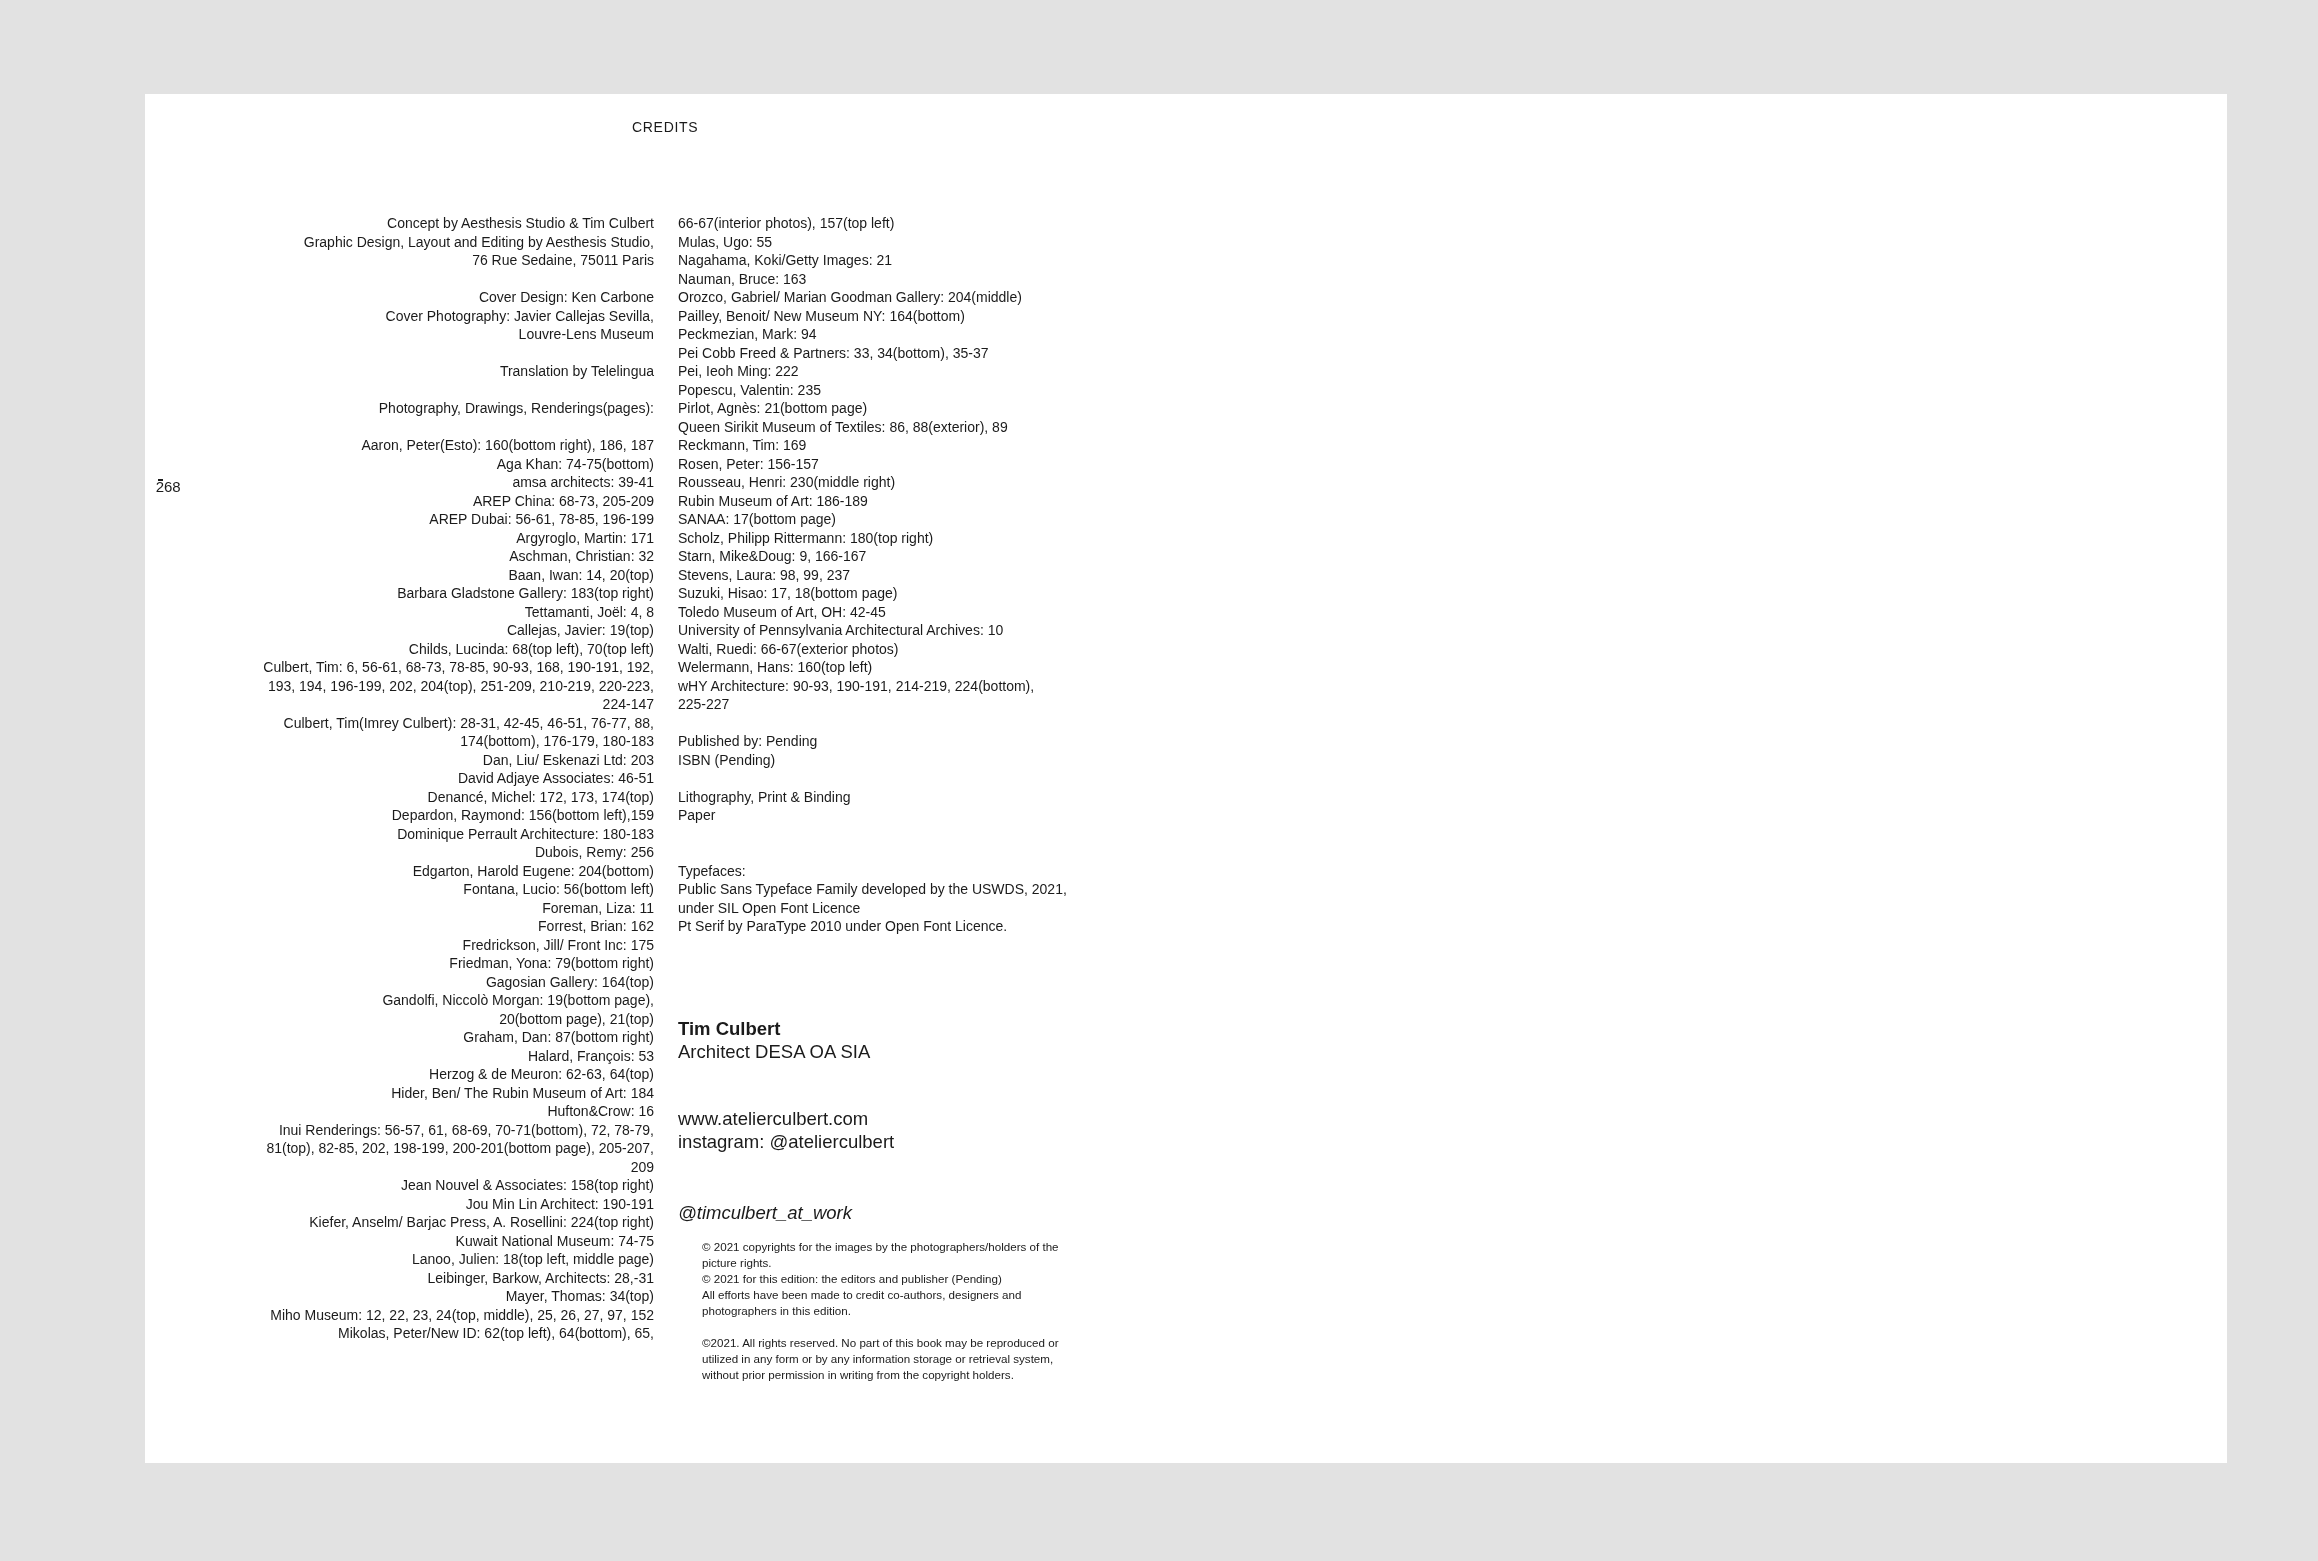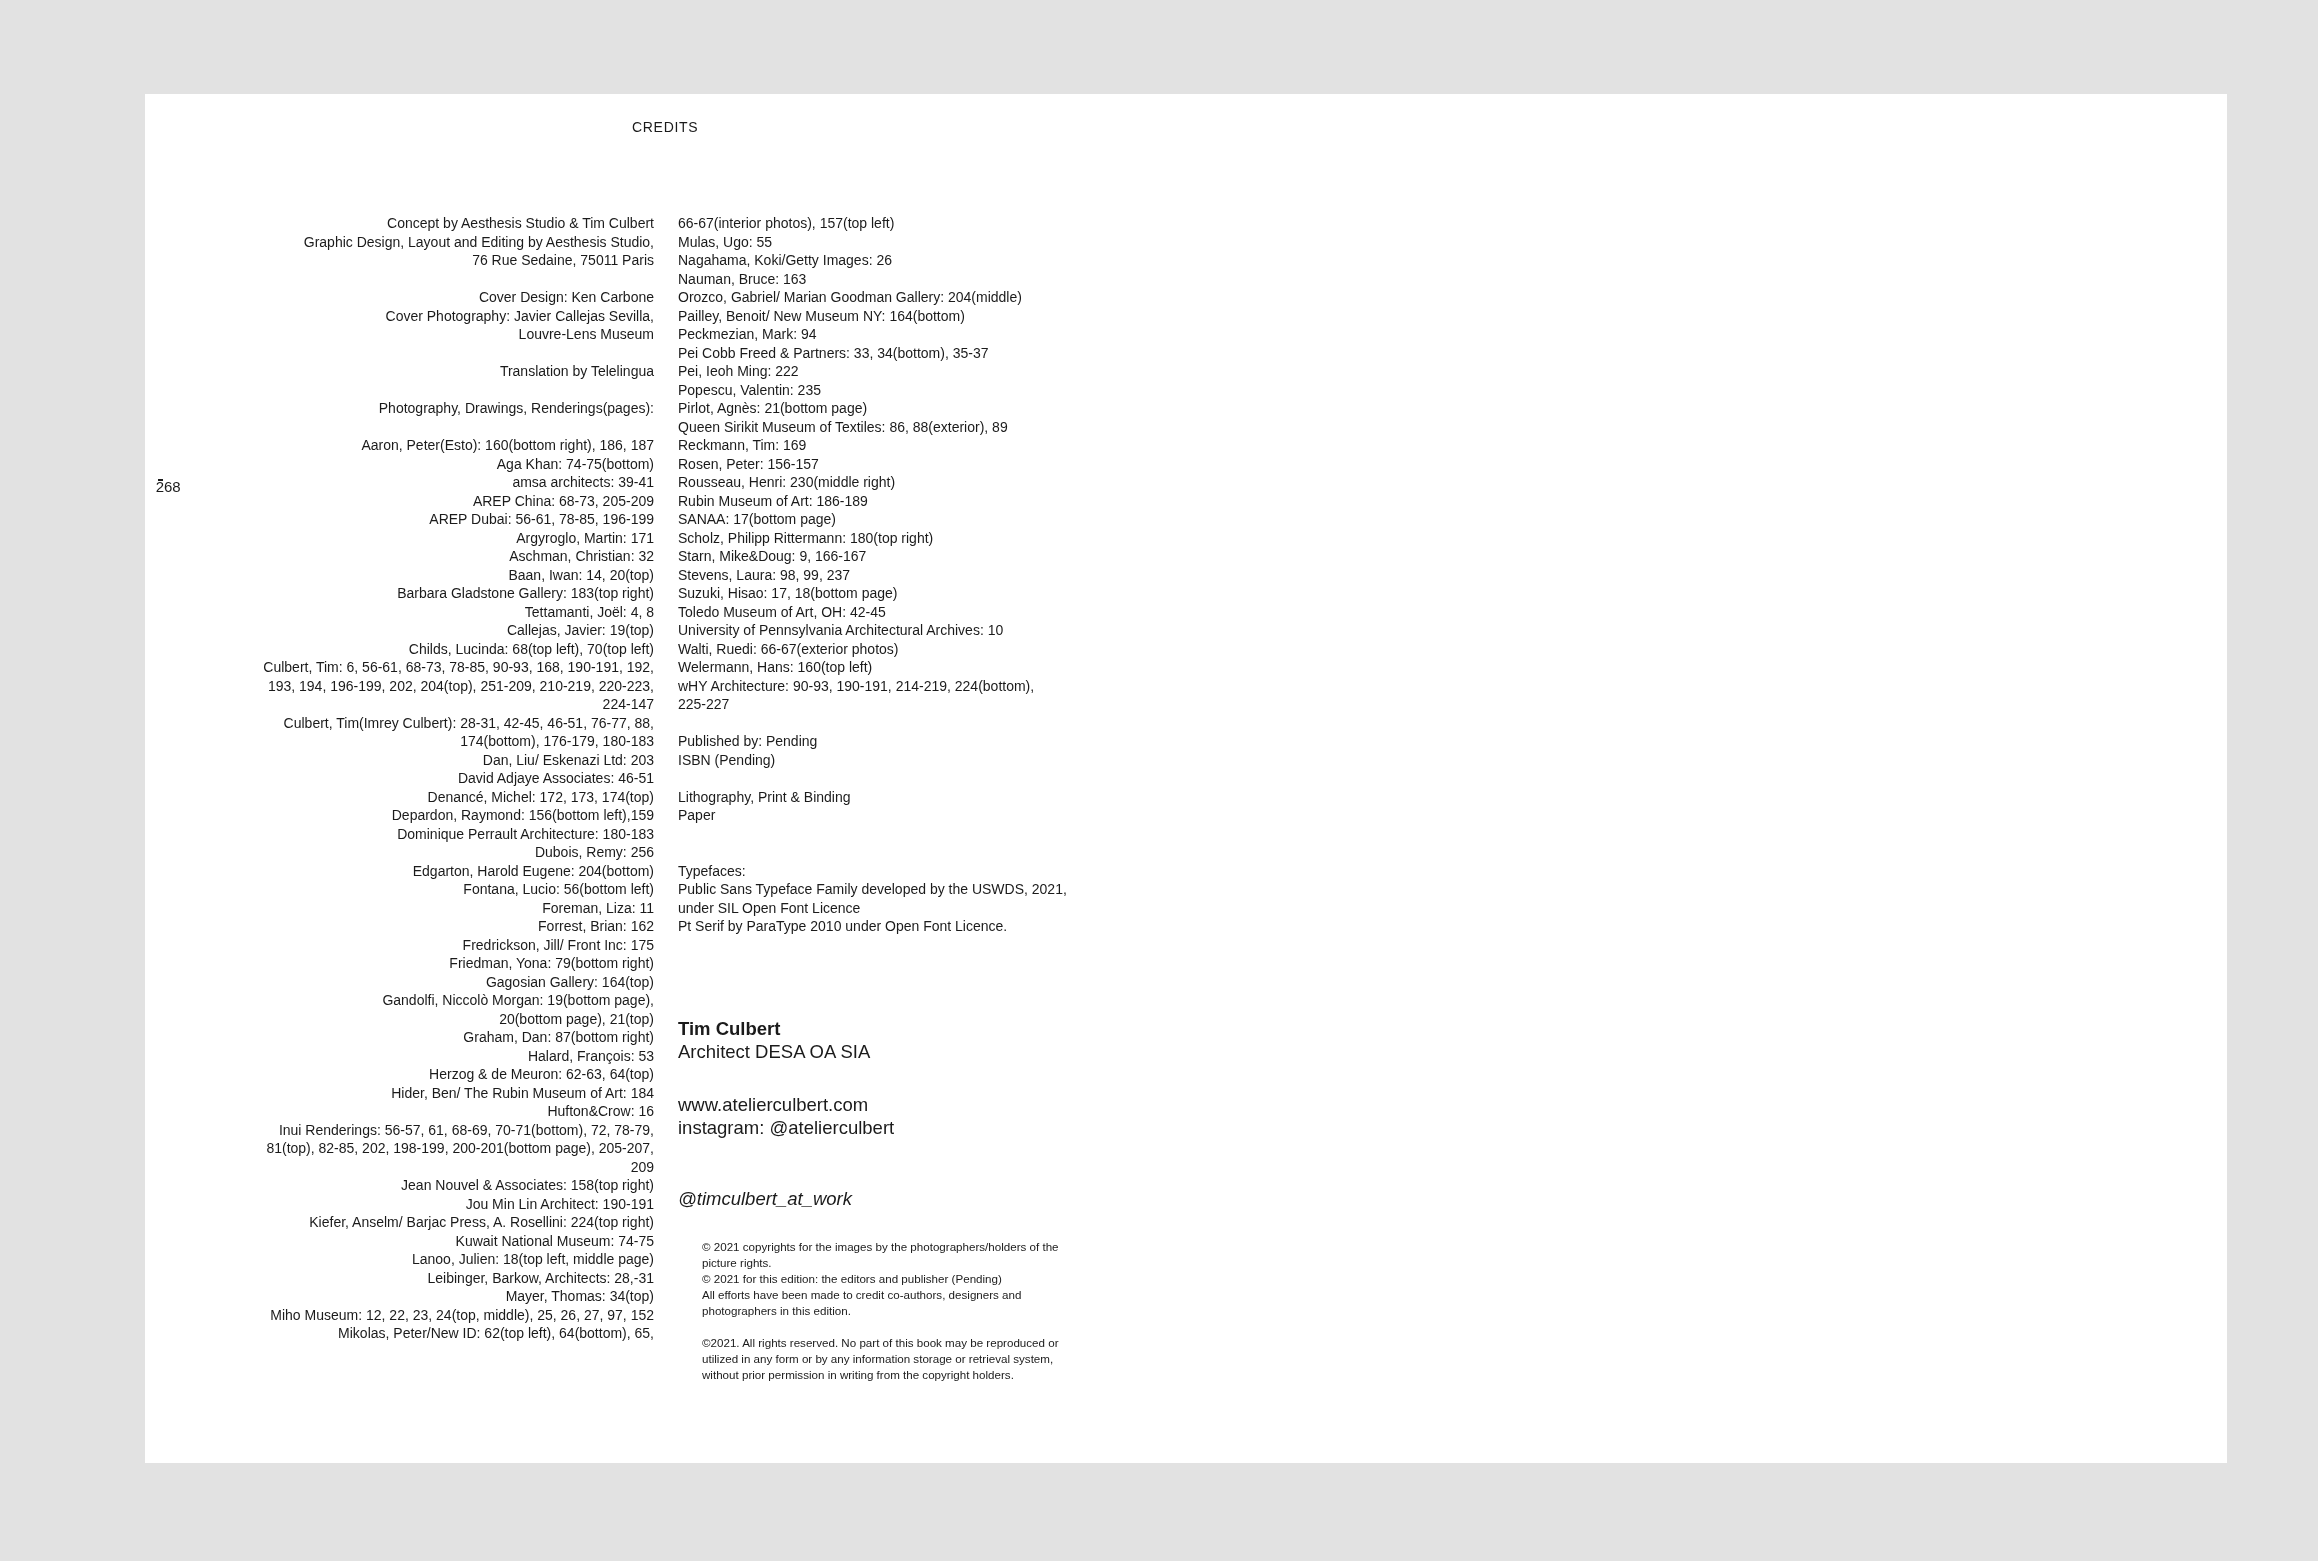--- a/index.html
+++ b/index.html
@@ -55,21 +55,21 @@
     left: 533px; width: 468px;
     text-align: left;
   }
   .line { min-height: 18.5px; white-space: pre; }
   .author {
     position: absolute;
     left: 533px; top: 923px;
     font-size: 18.5px; line-height: 23px;
   }
   .author .author-name { font-weight: bold; }
-  .author .author-website { margin-top: 30px; }
+  .author .author-website { margin-top: 44px; }
   .author .author-handle { font-style: italic; margin-top: 48px; }
   .copyright {
     position: absolute;
     left: 533px; top: 1145px;
     width: 445px;
     font-size: 11.6px; line-height: 16px;
   }
   .cline { min-height: 16px; white-space: pre; margin-left: 24px; }
 </style>
 </head>
@@ -142,21 +142,21 @@
       <div class="line">Lanoo, Julien: 18(top left, middle page)</div>
       <div class="line">Leibinger, Barkow, Architects: 28,-31</div>
       <div class="line">Mayer, Thomas: 34(top)</div>
       <div class="line">Miho Museum: 12, 22, 23, 24(top, middle), 25, 26, 27, 97, 152</div>
       <div class="line">Mikolas, Peter/New ID: 62(top left), 64(bottom), 65,</div>
     </div>
 
   <div class="col right">
       <div class="line">66-67(interior photos), 157(top left)</div>
       <div class="line">Mulas, Ugo: 55</div>
-      <div class="line">Nagahama, Koki/Getty Images: 26</div>
+      <div class="line">Nagahama, Koki/Getty Images: 21</div>
       <div class="line">Nauman, Bruce: 163</div>
       <div class="line">Orozco, Gabriel/ Marian Goodman Gallery: 204(middle)</div>
       <div class="line">Pailley, Benoit/ New Museum NY: 164(bottom)</div>
       <div class="line">Peckmezian, Mark: 94</div>
       <div class="line">Pei Cobb Freed &amp; Partners: 33, 34(bottom), 35-37</div>
       <div class="line">Pei, Ieoh Ming: 222</div>
       <div class="line">Popescu, Valentin: 235</div>
       <div class="line">Pirlot, Agnès: 21(bottom page)</div>
       <div class="line">Queen Sirikit Museum of Textiles: 86, 88(exterior), 89</div>
       <div class="line">Reckmann, Tim: 169</div>

